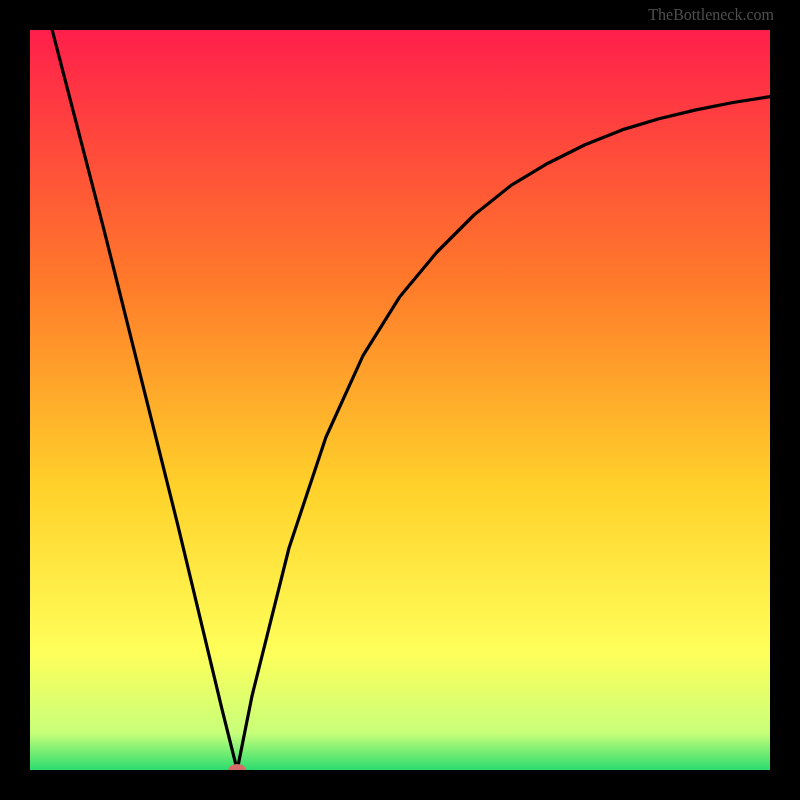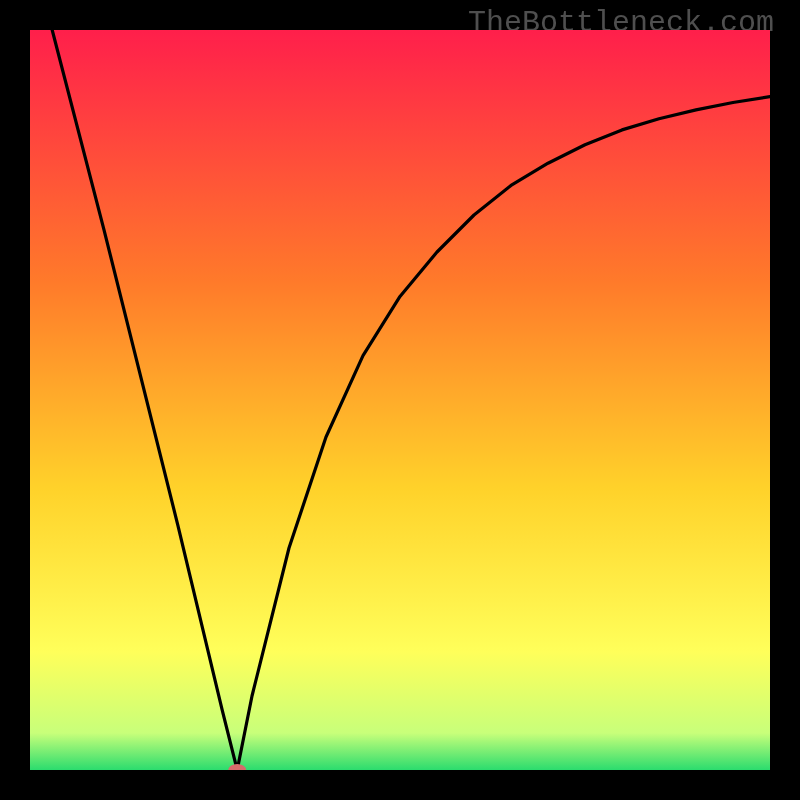--- a/index.html
+++ b/index.html
@@ -9,22 +9,22 @@
     position: absolute;
     left: 30px;
     top: 30px;
     width: 740px;
     height: 740px;
   }
   .watermark {
     position: absolute;
     top: 6px;
     right: 26px;
-    font-family: Liberation Mono, monospace;
-    font-size: 30px;
+    font-family: Liberation Serif, serif;
+    font-size: 16px;
     font-weight: 400;
     color: #4f4f4f;
     letter-spacing: 0px;
   }
   svg { display: block; }
 </style>
 </head>
 <body>
 
 <div class="wrap">

